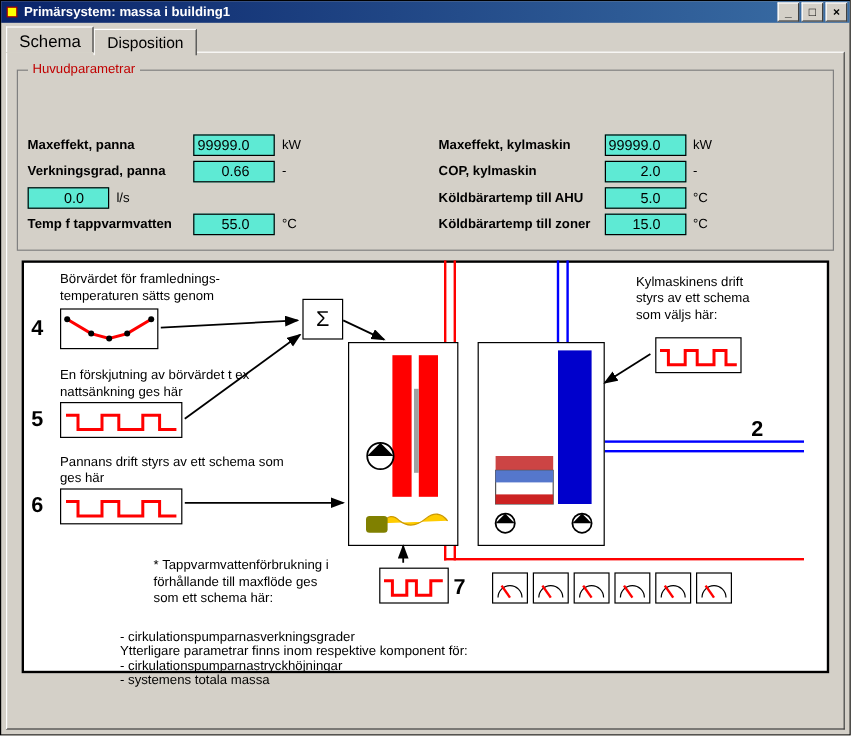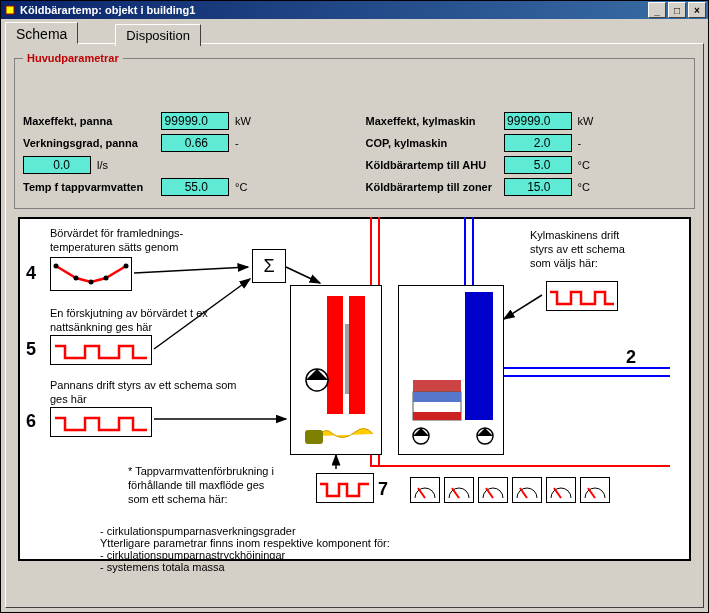--- a/index.html
+++ b/index.html
@@ -5,24 +5,24 @@
   body { margin:0; font-family: Tahoma, Arial, sans-serif; font-size:11px; background:#d4d0c8; }
   .window { width:709px; height:613px; background:#d4d0c8; border:1px solid #000; box-sizing:border-box; display:flex; flex-direction:column; }
   .titlebar { height:18px; background:linear-gradient(to right,#0a246a,#3a6ea5); color:#fff; display:flex; align-items:center; padding:0 2px; font-weight:bold; font-size:11px; }
   .titlebar .icon { width:14px; height:14px; margin-right:3px; display:flex; align-items:center; justify-content:center;}
   .titlebar .spacer { flex:1; }
   .tbtn { width:16px; height:14px; background:#d4d0c8; border:1px solid #fff; border-right-color:#404040; border-bottom-color:#404040; margin-left:2px; font-family:Arial; font-size:10px; display:flex; align-items:center; justify-content:center; color:#000; font-weight:bold;}
   .client { flex:1; padding:2px 4px 4px 4px; display:flex; flex-direction:column; }
   .tabs { display:flex; height:22px; }
   .tab { padding:3px 10px 2px 10px; border:1px solid #808080; border-bottom:none; background:#d4d0c8; margin-right:0px; font-size:14px; position:relative; top:1px; }
   .tab.active { background:#d4d0c8; border-bottom:1px solid #d4d0c8; z-index:2; border-top:1px solid #fff; border-left:1px solid #fff; border-right:1px solid #404040;}
-  .tab.inactive { background:#d4d0c8; top:3px; font-size:13px; border-top:1px solid #fff; border-left:1px solid #fff; border-right:1px solid #404040;margin-left:37px;}
+  .tab.inactive { background:#d4d0c8; top:3px; font-size:13px; border-top:1px solid #fff; border-left:1px solid #fff; border-right:1px solid #404040;}
   .panel { flex:1; border:1px solid #808080; border-top:1px solid #fff; border-left:1px solid #fff; border-right:1px solid #404040; border-bottom:1px solid #404040; background:#d4d0c8; padding:8px; box-sizing:border-box;}
   fieldset.group { border:1px solid #808080; border-radius:0; margin:0 0 8px 0; padding:6px 8px 10px 8px; }
-  fieldset.group legend { color:#c00000; font-weight:bold; font-size:11px; padding:0 4px; }
+  fieldset.group legend { color:#c00000; font-weight:normal; font-size:11px; padding:0 4px; }
   .row { display:flex; align-items:center; height:22px; }
   .lbl { width:138px; font-weight:bold; }
   .val { width:68px; height:18px; border:1px solid #000; background:#5eead4; text-align:right; padding:1px 20px 1px 2px; box-sizing:border-box; font-size:12px;}
   .unit { width:28px; padding-left:6px; }
   .cols { display:flex; gap:22px;margin-top:40px; }
   .col { flex:1; }
   .diagram { border:2px solid #000; background:#fff; height:340px; position:relative; margin:0 4px;}
   .desc { position:absolute; font-size:11px; font-weight:normal; line-height:1.25; color:#000; }
   .bignum { position:absolute; font-size:18px; font-weight:bold; font-family:Arial; }
   .schemabox { position:absolute; border:1.5px solid #000; background:#fff; }
@@ -34,21 +34,21 @@
 </head>
 <body>
 
 <div class="window">
   <div class="titlebar">
     <span class="icon">
       <svg width="12" height="12">
           <rect x="2" y="2" width="8" height="8" fill="#ff0" stroke="#a00"></rect>
         </svg>
     </span>
-    <span>Köldbärartemp: objekt i building1</span>
+    <span>Primärsystem: massa i building1</span>
     <span class="spacer"></span>
     <span class="tbtn">_</span>
     <span class="tbtn">□</span>
     <span class="tbtn">×</span>
   </div>
 
   <div class="client">
     <div class="tabs">
       <div class="tab active">Schema</div>
       <div class="tab inactive">Disposition</div>

